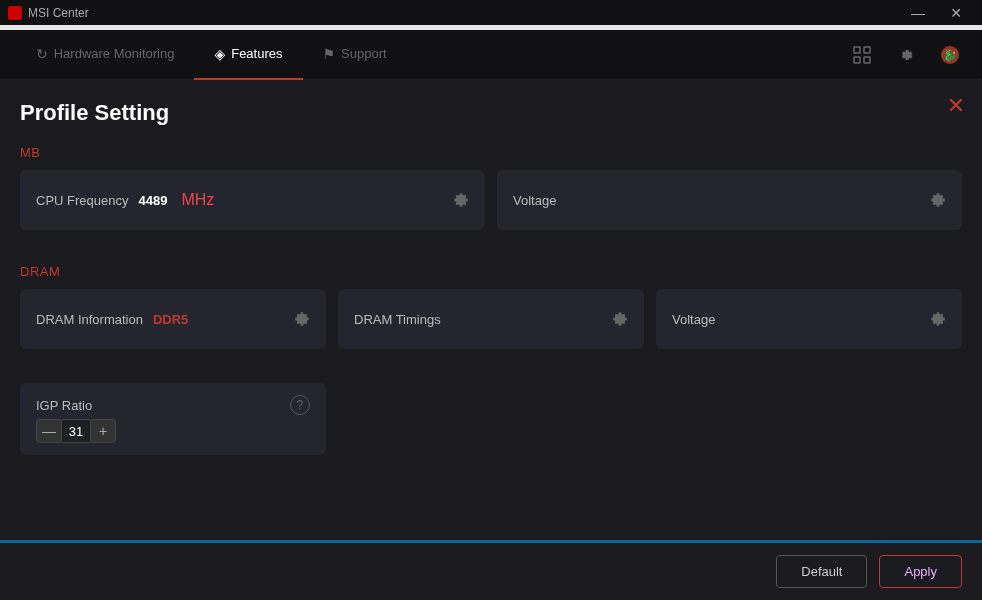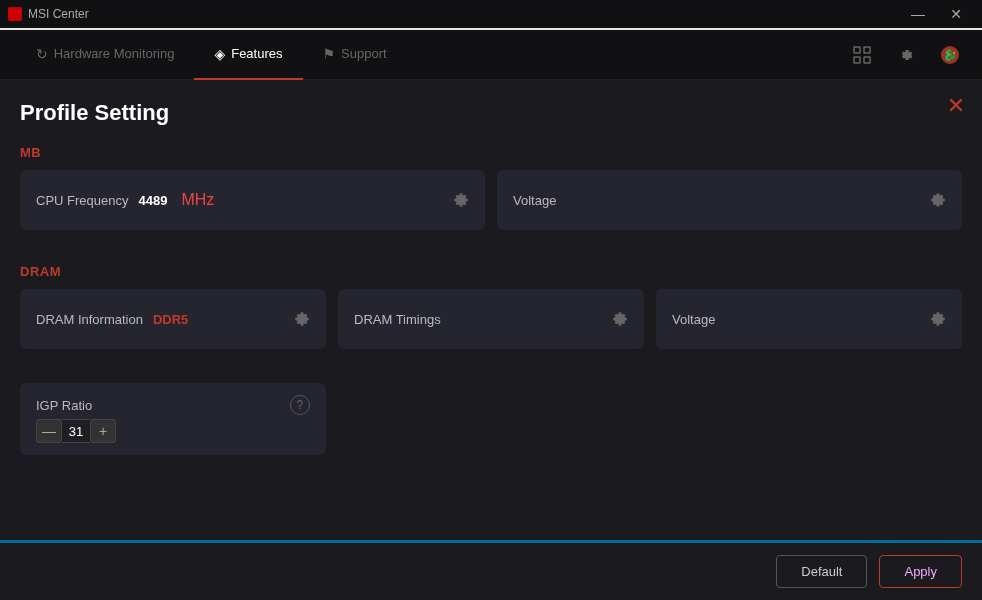--- a/index.html
+++ b/index.html
@@ -15,21 +15,21 @@
     }
 
     
     .titlebar {
       background: #111114;
       height: 30px;
       display: flex;
       align-items: center;
       justify-content: space-between;
       padding: 0 8px;
-      border-bottom: 2px solid #e5e5e5;
+      border-bottom: 5px solid #e5e5e5;
     }
     .titlebar-left {
       display: flex;
       align-items: center;
       gap: 6px;
       font-size: 12px;
       color: #aaa;
     }
     .titlebar-icon {
       width: 14px;
@@ -137,21 +137,21 @@
     .page-title {
       font-size: 22px;
       font-weight: 600;
       color: #fff;
       margin-bottom: 4px;
     }
 
     .section-label {
       color: #c0392b;
       font-size: 13px;
-      font-weight: 700;
+      font-weight: 400;
       margin-bottom: 10px;
       letter-spacing: 0.5px;
       margin-top: 19px;
     }
 
     .cards-row {
       display: flex;
       gap: 12px;
       margin-bottom: 34px;
     }

